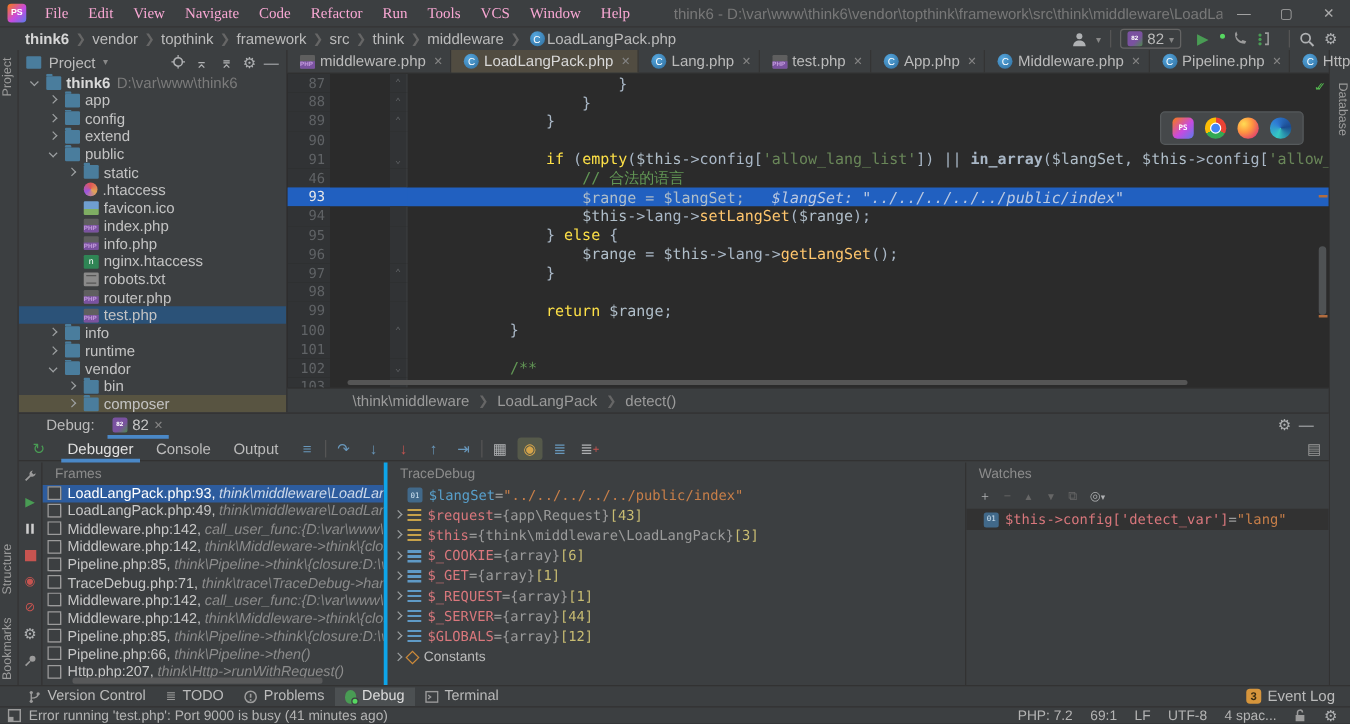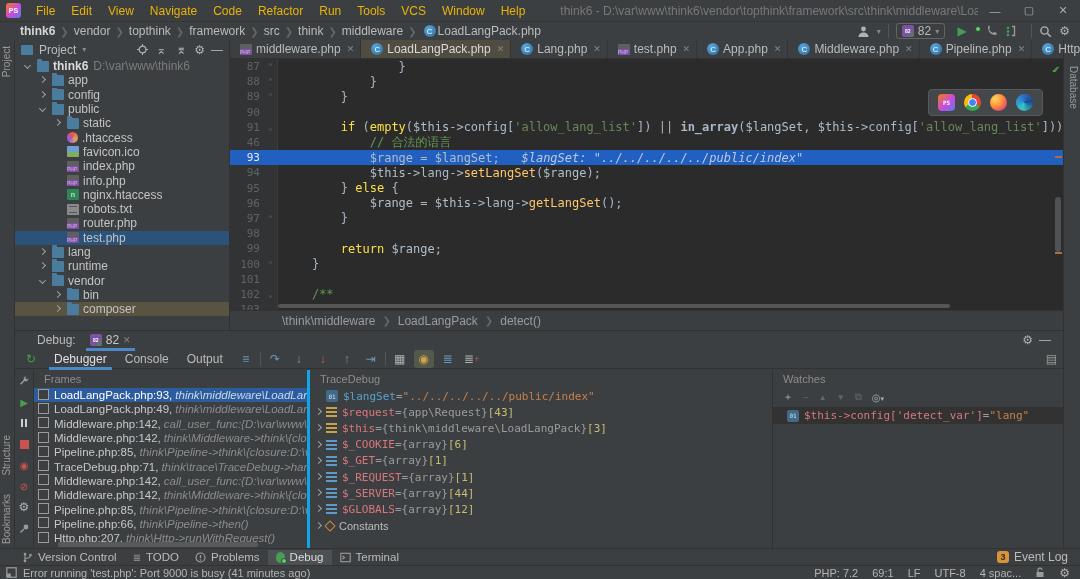--- a/index.html
+++ b/index.html
@@ -9,21 +9,21 @@
   .app *{box-sizing:border-box;}
 
   
   .titlebar{position:absolute;left:0;top:0;width:1080px;height:22px;background:#3c3f41;
             display:flex;align-items:center;border-bottom:1px solid #353535;}
   .pslogo{width:15px;height:15px;margin:0 8px 0 6px;border-radius:3px;flex:0 0 auto;
           background:linear-gradient(135deg,#f97a12,#c84ae0 55%,#5a7ce8);
           display:flex;align-items:center;justify-content:center;color:#fff;
           font-size:7px;font-weight:bold;}
   .menus{display:flex;gap:2px;}
-  .menu-item{padding:2px 7px;color:#eab308;cursor:default;}
+  .menu-item{padding:2px 7px;color:#f9a8d4;cursor:default;font-family:Liberation Serif, serif;}
   .win-title{color:#787878;margin-left:28px;white-space:nowrap;overflow:hidden;}
   .wctrl{margin-left:auto;display:flex;}
   .wbtn{width:34px;height:21px;display:flex;align-items:center;justify-content:center;color:#aaa;font-size:11px;}
 
   
   .navbar{position:absolute;left:0;top:22px;width:1080px;height:18px;display:flex;align-items:center;}
   .crumbs{display:flex;align-items:center;margin-left:18px;white-space:nowrap;}
   .crumb{color:#bbb;padding:0 2px;}
   .crumb.first{font-weight:bold;color:#d6d6d6;}
   .csep{color:#666;margin:0 3px;font-size:10px;}
@@ -82,21 +82,21 @@
 
   
   .editorzone{position:absolute;left:230px;top:40px;width:833px;height:290px;background:#2b2b2b;}
   .tabs{height:19px;background:#3c3f41;display:flex;align-items:stretch;border-bottom:1px solid #323232;}
   .tab{display:flex;align-items:center;gap:4px;padding:0 6px;color:#bbb;border-right:1px solid #343434;white-space:nowrap;}
   .tab.active{background:#514c41;color:#d8d8d8;}
   .tab .x{color:#848484;font-size:9px;margin-left:2px;}
 
   .editor{position:relative;height:251px;overflow:hidden;background:#2b2b2b;
           font-family:"DejaVu Sans Mono",monospace;font-size:12px;}
-  .cl{height:15.2px;display:flex;align-items:center;white-space:pre;}
+  .cl{height:15.2px;display:flex;align-items:center;white-space:pre;gap:48px;}
   .cl .g{width:34px;flex:0 0 auto;text-align:right;color:#606366;background:#313335;height:100%;
          display:flex;align-items:center;justify-content:flex-end;padding-right:4px;position:relative;font-size:11px;}
   .cl .fz{width:14px;flex:0 0 auto;background:#313335;height:100%;border-right:1px solid #3a3c3e;
           display:flex;align-items:center;justify-content:center;color:#606366;font-size:8px;}
   .cl .codeln{padding-left:5px;overflow:hidden;white-space:pre;flex:1;height:100%;display:flex;align-items:center;}
   .cl.exec{background:#2160c0;}
   .cl.exec .g,.cl.exec .fz{background:#2160c0;color:#e8e8e8;border-right-color:transparent;}
   .kw{color:#fde047;} .str{color:#6a8759;} .cmt{color:#629755;} .pl{color:#a9b7c6;}
   .var{color:#b0bec9;} .fn{color:#ffc66d;} .fnb{color:#a9b7c6;font-weight:bold;} .hintx{color:#bcc9e0;font-style:italic;}
 
@@ -323,20 +323,26 @@
      <span class="lbl ">app</span>
 
    </div>
         <div class="trow  " style="padding-left:23px">
      <span class="chev right"></span>
      <span class="fic folder"></span>
      <span class="lbl ">config</span>
 
    </div>
         <div class="trow  " style="padding-left:23px">
+     <span class="chev right"></span>
+     <span class="fic folder"></span>
+     <span class="lbl ">extend</span>
+
+   </div>
+        <div class="trow  " style="padding-left:23px">
      <span class="chev down"></span>
      <span class="fic folder"></span>
      <span class="lbl ">public</span>
 
    </div>
         <div class="trow  " style="padding-left:38px">
      <span class="chev right"></span>
      <span class="fic folder"></span>
      <span class="lbl ">static</span>
 
@@ -385,21 +391,21 @@
    </div>
         <div class="trow sel " style="padding-left:38px">
      <span class="chev none"></span>
      <span class="fic php"></span>
      <span class="lbl ">test.php</span>
 
    </div>
         <div class="trow  " style="padding-left:23px">
      <span class="chev right"></span>
      <span class="fic folder"></span>
-     <span class="lbl ">lang</span>
+     <span class="lbl ">info</span>
 
    </div>
         <div class="trow  " style="padding-left:23px">
      <span class="chev right"></span>
      <span class="fic folder"></span>
      <span class="lbl ">runtime</span>
 
    </div>
         <div class="trow  " style="padding-left:23px">
      <span class="chev down"></span>

